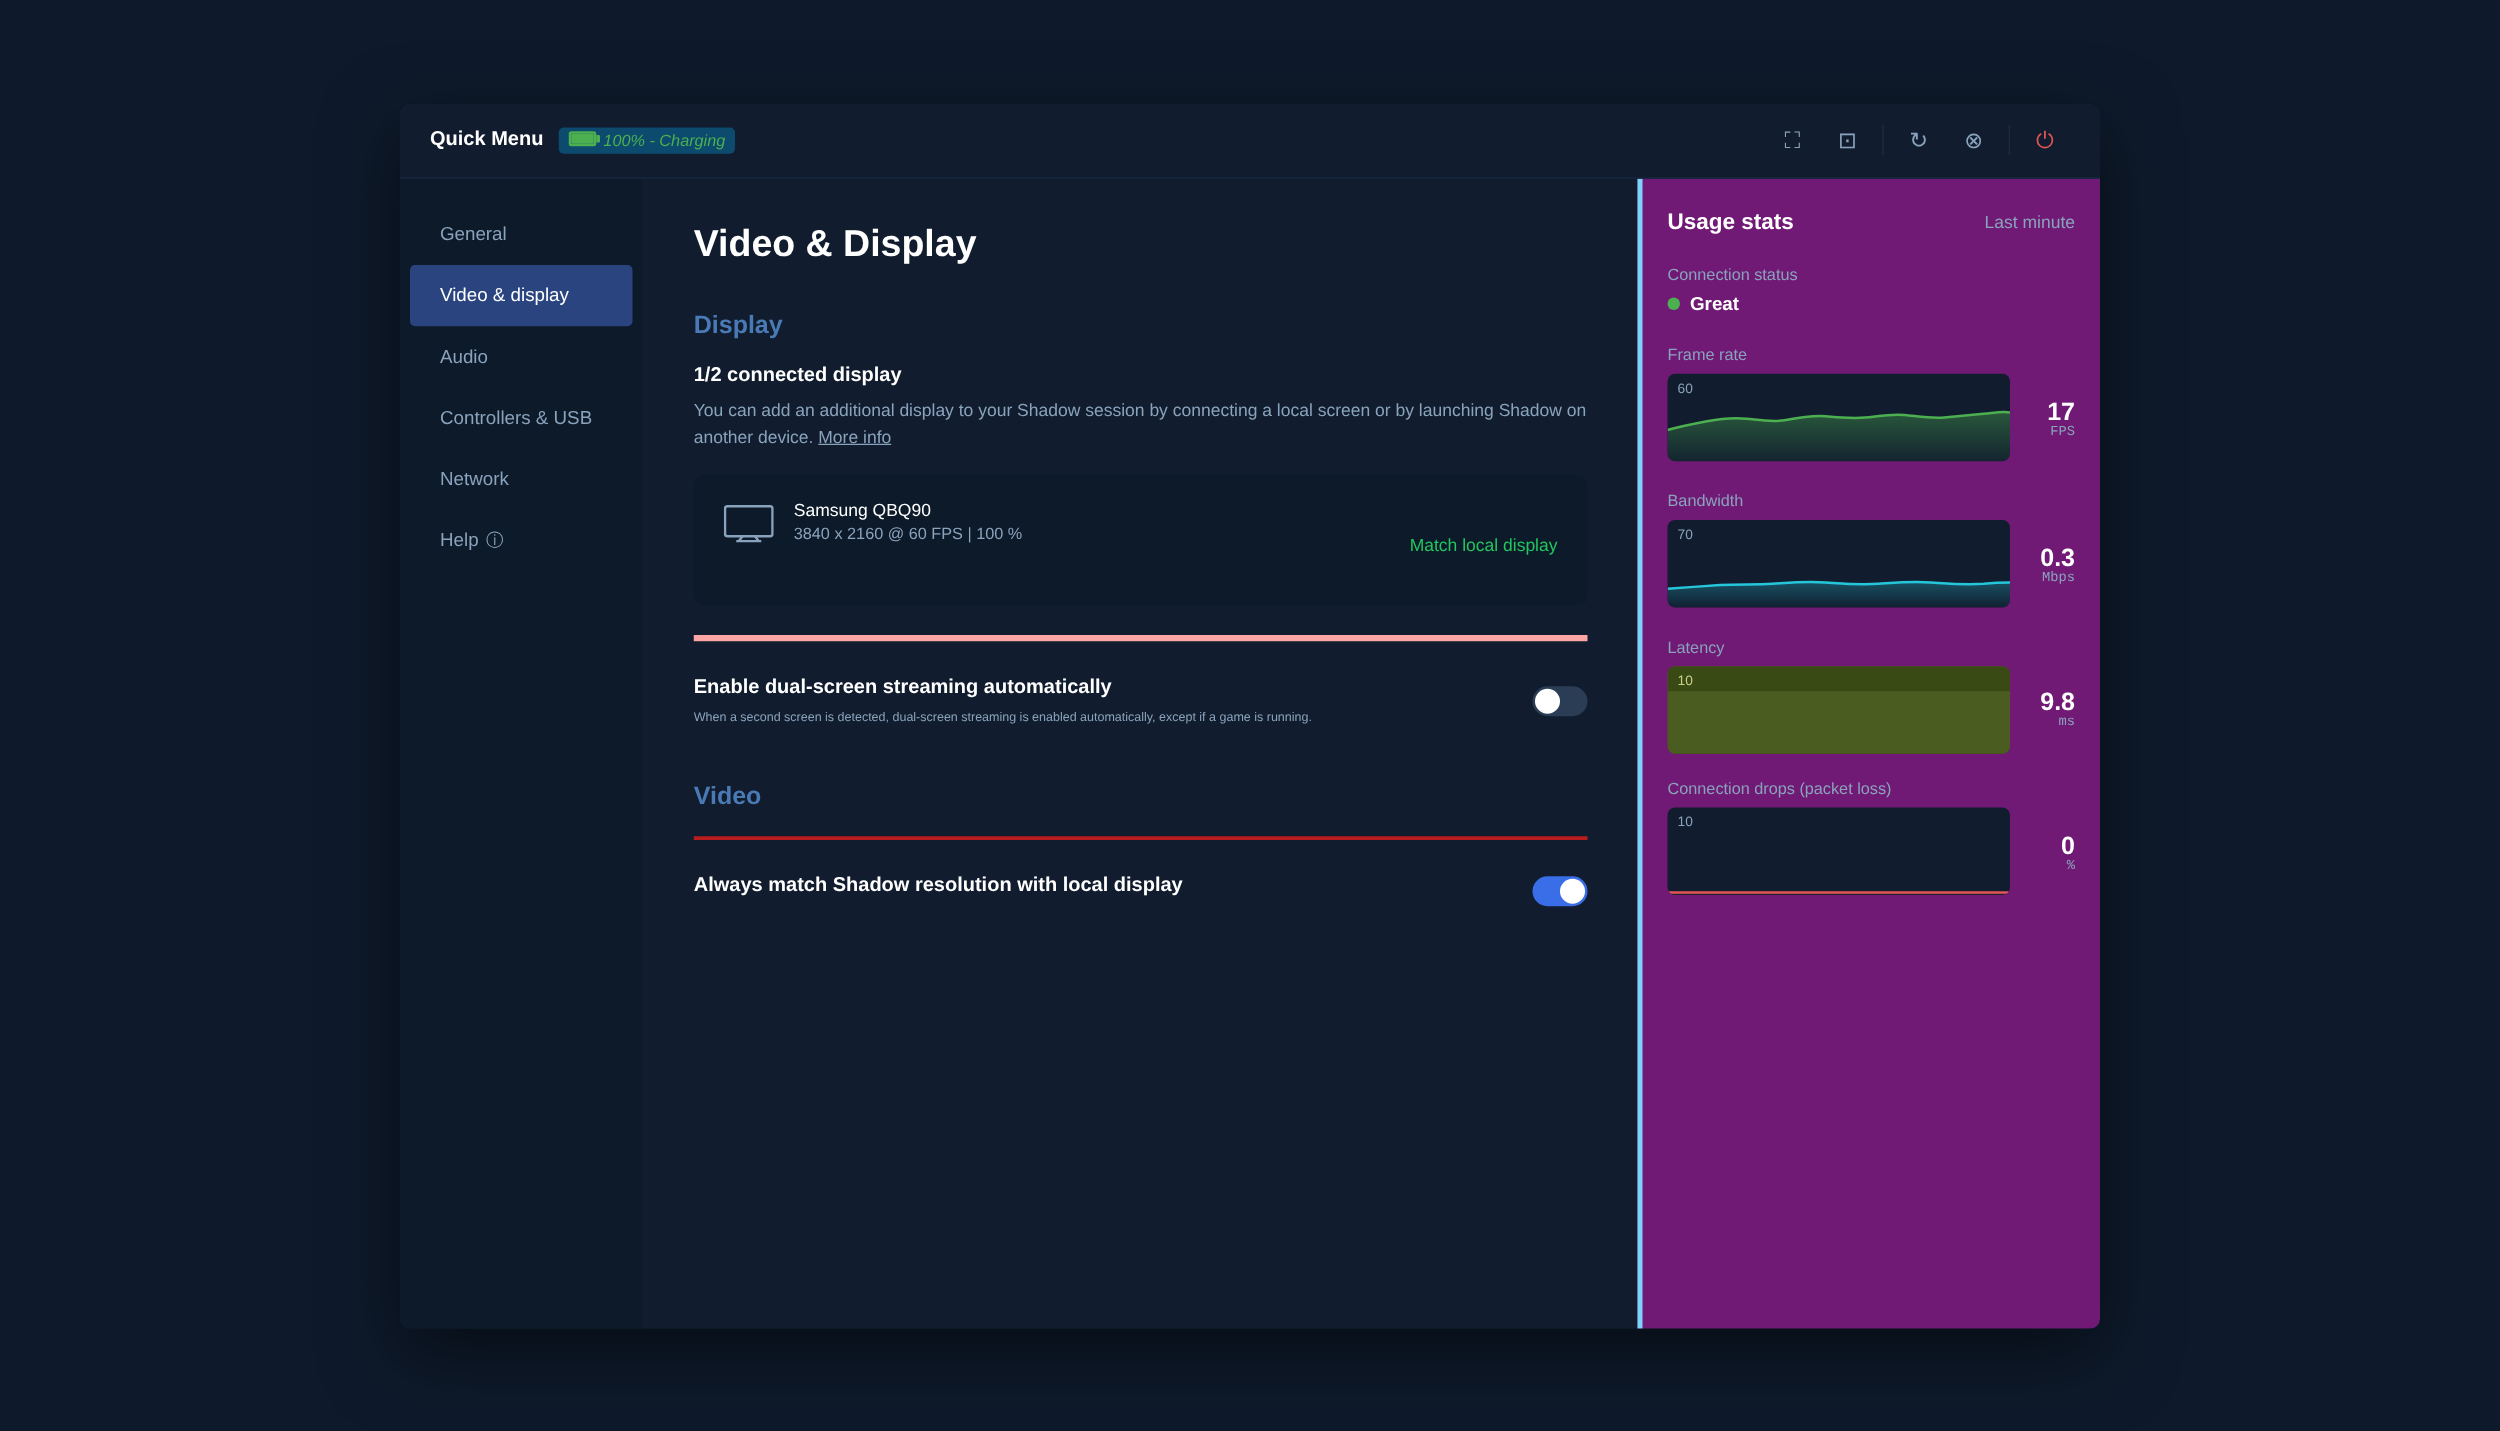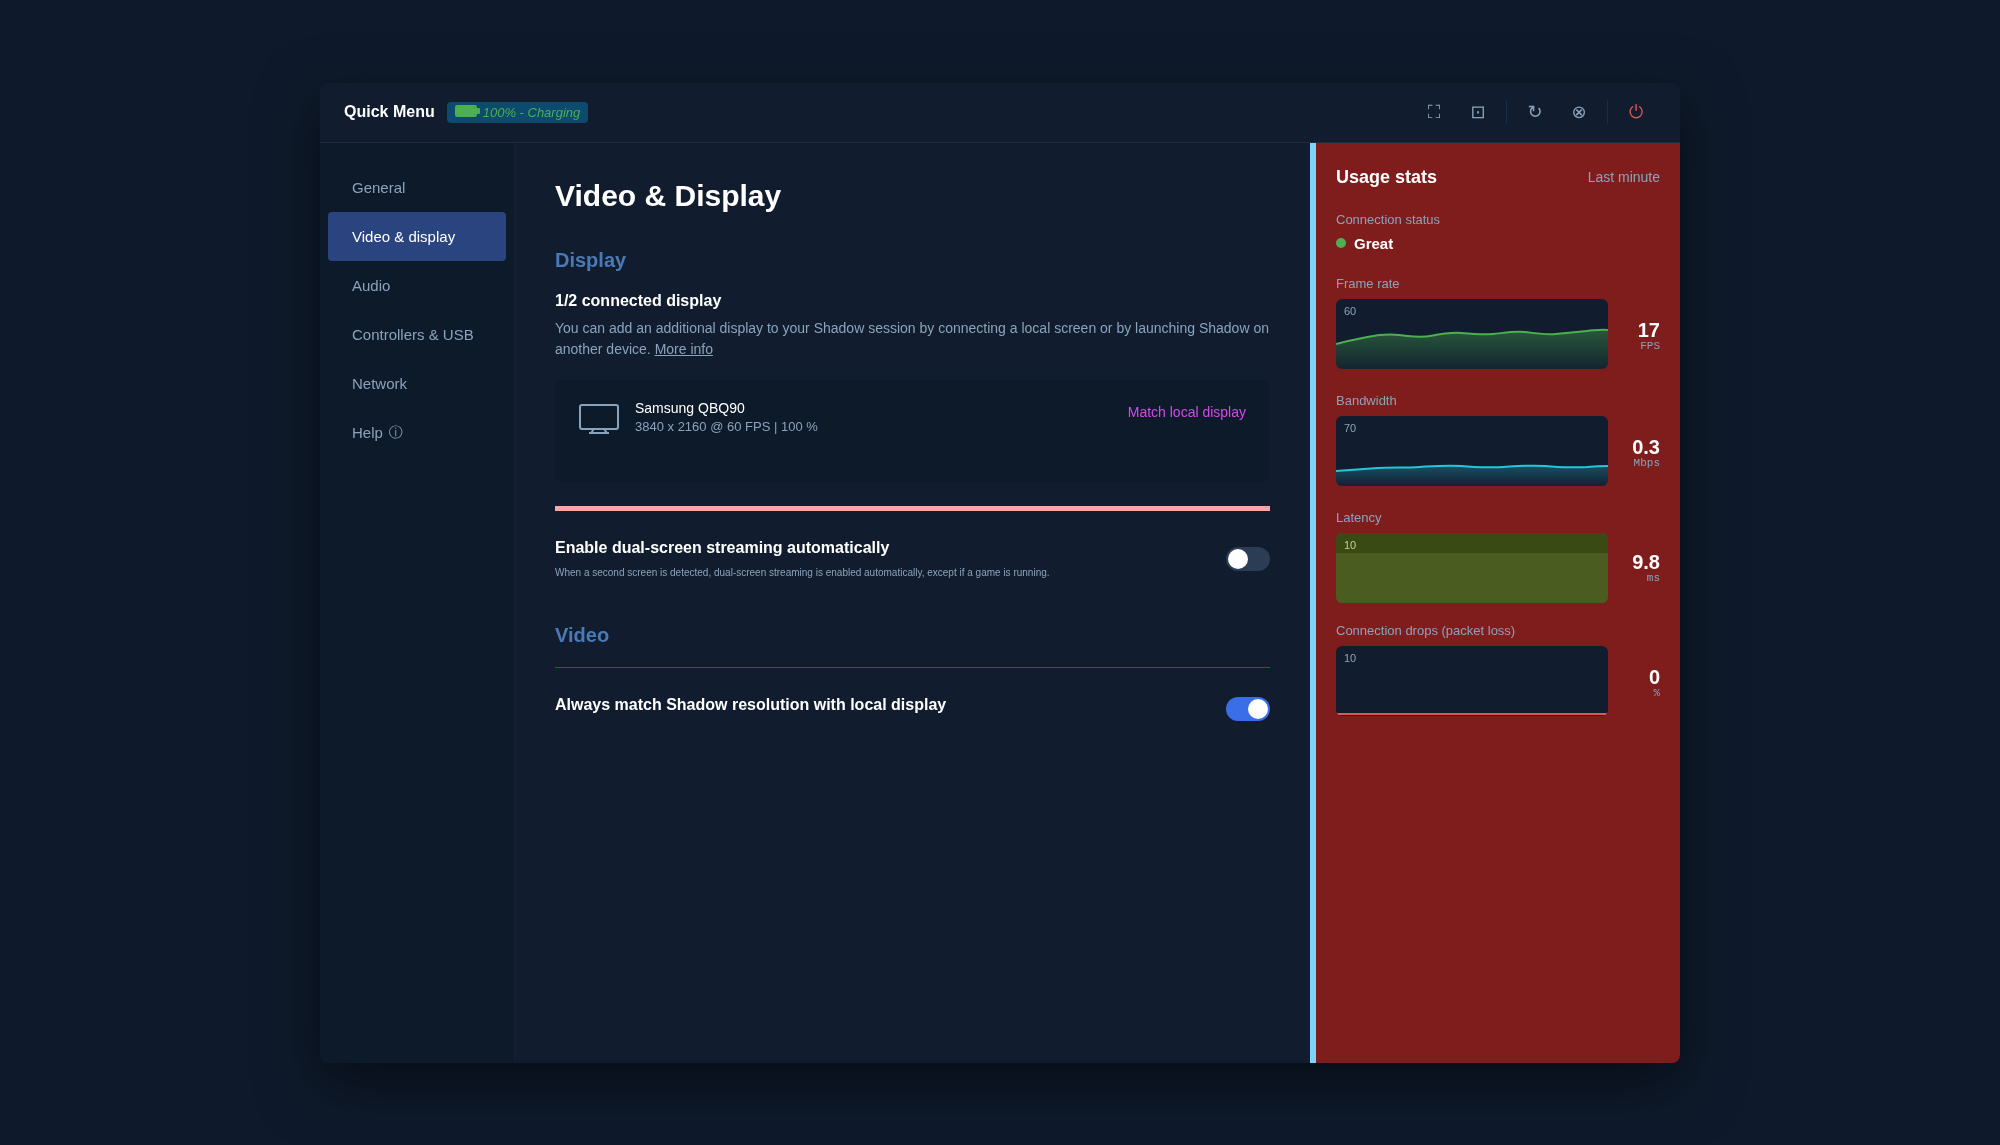--- a/index.html
+++ b/index.html
@@ -193,25 +193,26 @@
       color: #fff;
       font-size: 14px;
     }
     .display-specs {
       color: #8aa3bc;
       font-size: 13px;
       margin-top: 3px;
     }
     .match-btn {
       margin-left: auto;
-      color: #d946ef;
+      color: #22c55e;
       font-size: 14px;
       cursor: pointer;
       white-space: nowrap;
       padding-top: 4px;
+      margin-top: 24px;
     }
 
     .connected-display-header {
       margin-bottom: 10px;
     }
     .connected-display-title {
       color: #fff;
       font-size: 16px;
       font-weight: 600;
       margin-bottom: 8px;
@@ -276,22 +277,22 @@
     }
     .toggle-knob.off { left: 2px; }
     .toggle-knob.on { left: 22px; }
 
     
     .video-section { margin-top: 16px; }
 
     
     .right-panel {
       width: 370px;
-      background: #7f1d1d;
-      border-left: 6px solid #7dd3fc;
+      background: #701a75;
+      border-left: 4px solid #7dd3fc;
       padding: 24px 20px;
       overflow-y: auto;
     }
     .stats-header {
       display: flex;
       align-items: center;
       justify-content: space-between;
       margin-bottom: 24px;
     }
     .stats-title {
@@ -476,21 +477,21 @@
               <div class="toggle-slider off">
                 <div class="toggle-knob off"></div>
               </div>
             </div>
           </div>
         </div>
 
         <div class="video-section">
           <div class="section-title">Video</div>
 
-          <div class="toggle-row" style="border-top: 1px solid #b91c1c; gap: 48px;">
+          <div class="toggle-row" style="border-top: 3px solid #b91c1c; gap: 48px;">
             <div class="toggle-info">
               <div class="toggle-title">Always match Shadow resolution with local display</div>
             </div>
             <div class="toggle-switch">
               <div class="toggle-slider on">
                 <div class="toggle-knob on"></div>
               </div>
             </div>
           </div>
         </div>

